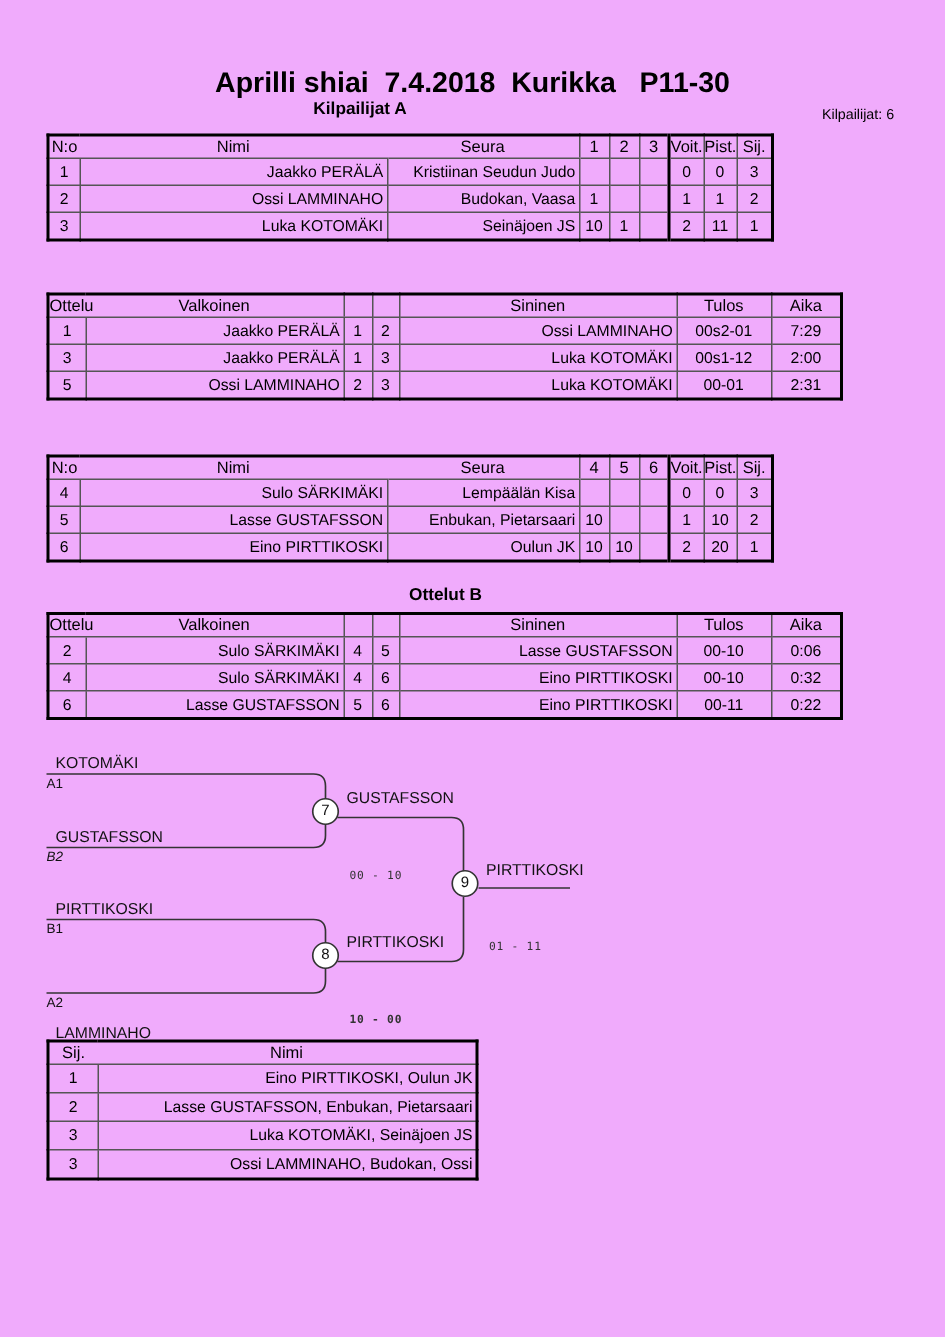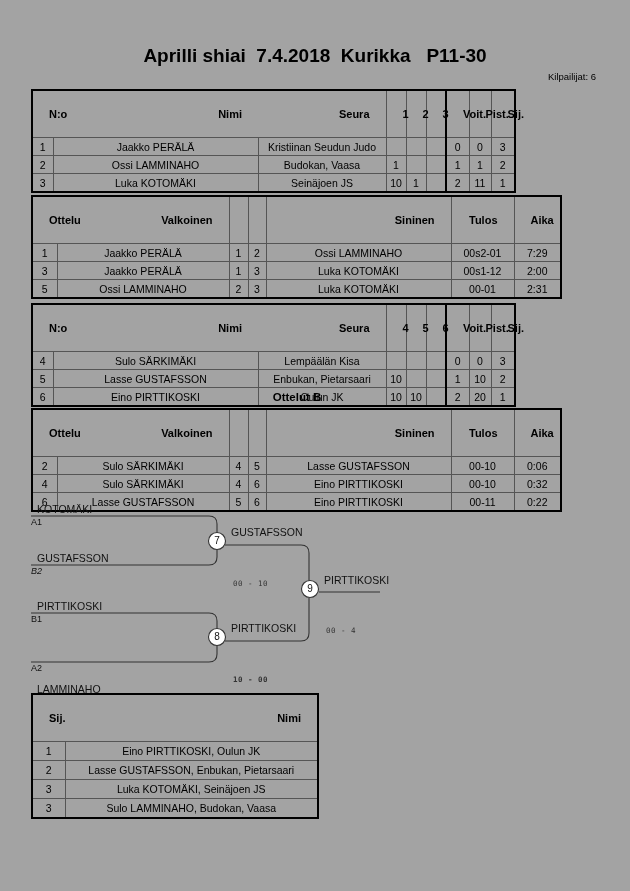--- a/index.html
+++ b/index.html
@@ -1,44 +1,45 @@
 <!DOCTYPE html>
 <html><head>
 <meta charset="utf-8">
 <style>
   html,body{margin:0;padding:0;background:#e8e8e8;}
-  .page{position:relative;width:630px;height:891px;background:#a3a3a3;margin:0 auto;
+  .page{position:relative;width:630px;height:891px;background:#f0abfc;margin:0 auto;
         font-family:"Liberation Sans",sans-serif;color:#000;overflow:hidden;}
   .abs{position:absolute;}
   .title{top:45px;left:0;width:630px;text-align:center;font-size:19px;font-weight:bold;white-space:pre;}
   .sub{font-size:11.5px;font-weight:bold;text-align:center;white-space:nowrap;}
   .count{top:71px;left:548px;font-size:9.5px;}
   table.sheet{position:absolute;border-collapse:collapse;table-layout:fixed;border:2px solid #000;
               font-size:10.5px;}
   table.sheet td{border:1px solid #555;padding:0 2px;height:17px;vertical-align:middle;
                  overflow:hidden;white-space:nowrap;}
-  table.sheet th{border:none;border-bottom:1px solid #555;padding:16px;height:14px;
-                 font-size:11px;font-weight:bold;white-space:nowrap;overflow:visible;
-                 vertical-align:middle;text-align:right;}
+  table.sheet th{border:none;border-bottom:1px solid #555;padding:0;height:14px;
+                 font-size:11px;font-weight:normal;white-space:nowrap;overflow:visible;
+                 vertical-align:middle;text-align:center;}
   table.sheet th.bd{border-left:1px solid #555;border-right:1px solid #555;}
   .thickL{border-left:2px solid #000 !important;}
   td.c{text-align:center;}
-  td.l{text-align:center;padding-left:6px;}
+  td.l{text-align:right;padding-left:6px;}
   .bk-name{position:absolute;font-size:10.5px;white-space:nowrap;color:#111;}
   .bk-seed{position:absolute;font-size:9px;white-space:nowrap;color:#111;}
   .bk-score{position:absolute;font-size:7.5px;font-family:"DejaVu Sans Mono",monospace;
             white-space:nowrap;color:#333;letter-spacing:0.5px;margin-top:32px;}
   .mnum{position:absolute;width:16px;text-align:center;font-size:10px;color:#111;}
 </style>
 </head>
 <body>
 
 <div class="page">
 
   <div class="abs title">Aprilli shiai  7.4.2018  Kurikka   P11-30</div>
+  <div class="abs sub" style="top:67px;left:0;width:480px;">Kilpailijat A</div>
   <div class="abs count">Kilpailijat: 6</div>
 
   <table class="sheet" style="left:31px;top:89px;width:483px;">
     <colgroup>
         <col style="width:21px">
         <col style="width:205px">
         <col style="width:128px">
         <col style="width:20px">
         <col style="width:20px">
         <col style="width:20px">
@@ -284,21 +285,21 @@
 
   <div class="mnum" style="left:209px;top:535px;">7</div>
   <div class="mnum" style="left:209px;top:631px;">8</div>
   <div class="mnum" style="left:302px;top:583px;">9</div>
 
   <div class="bk-name" style="left:231px;top:526px;">GUSTAFSSON</div>
   <div class="bk-score" style="left:233px;top:547px;">00 - 10</div>
   <div class="bk-name" style="left:231px;top:622px;">PIRTTIKOSKI</div>
   <div class="bk-score" style="left:233px;top:643px;font-weight:bold;">10 - 00</div>
   <div class="bk-name" style="left:324px;top:574px;">PIRTTIKOSKI</div>
-  <div class="bk-score" style="left:326px;top:594px;">00 - 4</div>
+  <div class="bk-score" style="left:326px;top:594px;">01 - 11</div>
 
 
   <table class="sheet" style="left:31px;top:693px;width:286px;">
     <colgroup>
         <col style="width:33px">
         <col style="width:253px">
       </colgroup>
     <tbody>
         <tr>
       <th>Sij.</th>
@@ -311,18 +312,18 @@
     <tr>
       <td class="c" style="height:18px">2</td>
       <td class="l">Lasse GUSTAFSSON, Enbukan, Pietarsaari</td>
     </tr>
     <tr>
       <td class="c" style="height:18px">3</td>
       <td class="l">Luka KOTOMÄKI, Seinäjoen JS</td>
     </tr>
     <tr>
       <td class="c" style="height:18px">3</td>
-      <td class="l">Sulo LAMMINAHO, Budokan, Vaasa</td>
+      <td class="l">Ossi LAMMINAHO, Budokan, Ossi</td>
     </tr>
   </tbody>
     </table>
 
 </div>
 
 </body></html>

